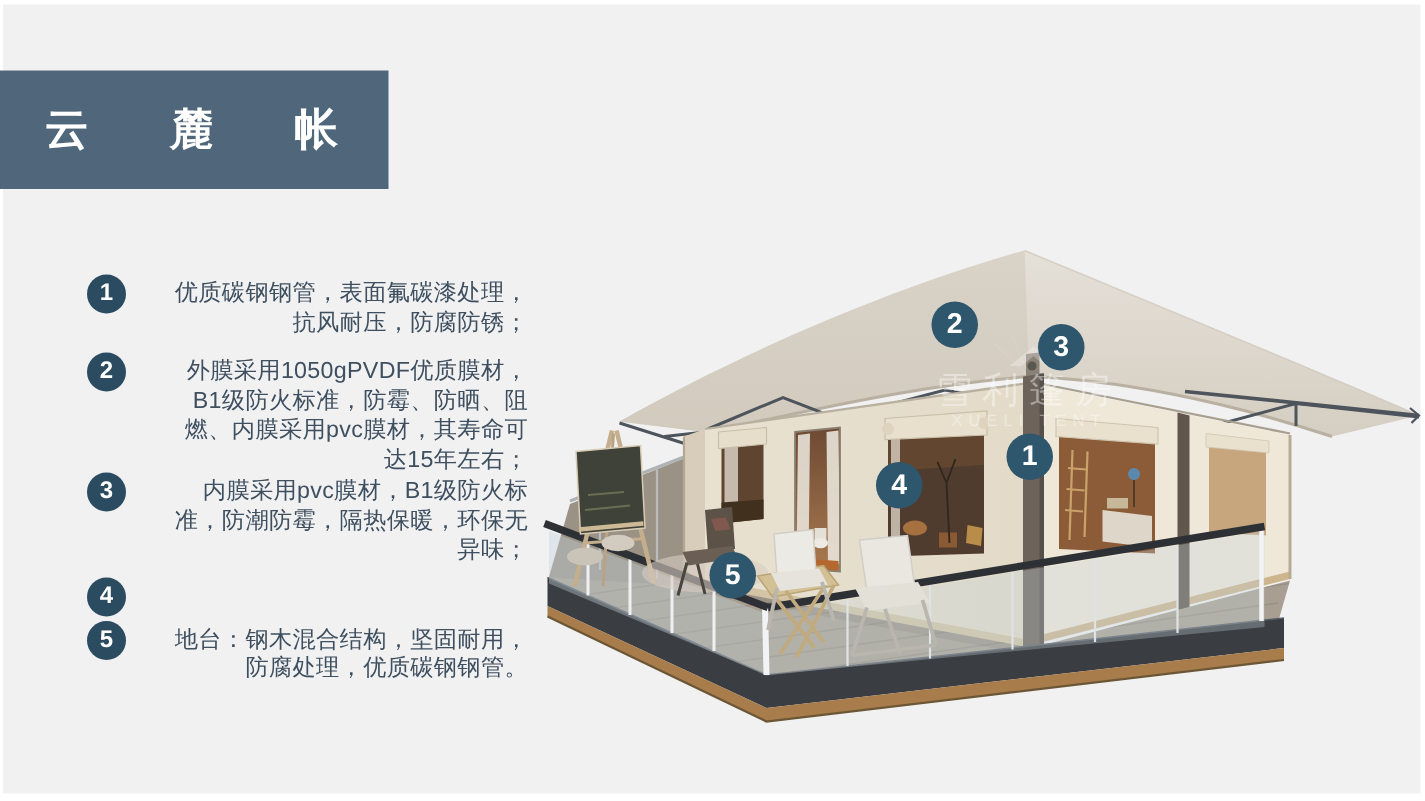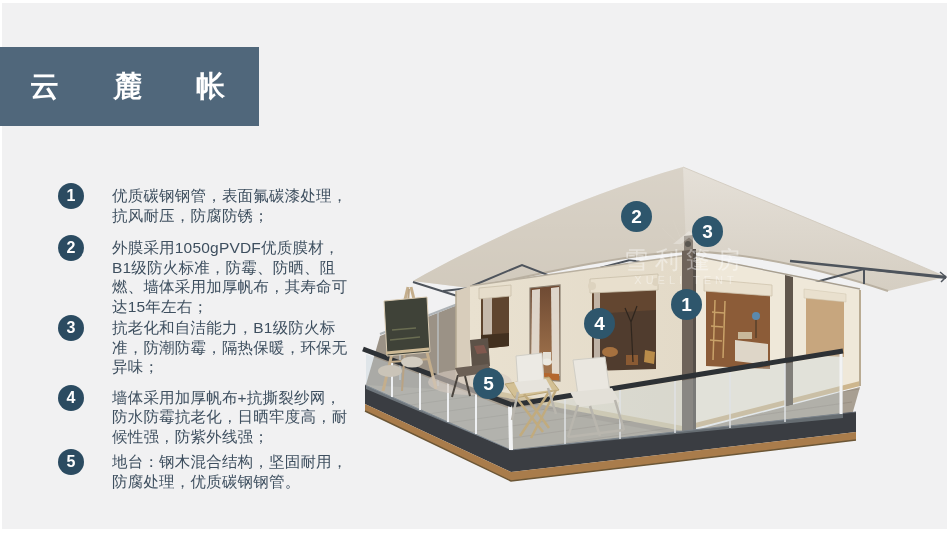--- a/index.html
+++ b/index.html
@@ -24,21 +24,21 @@
   .feature.gap-b{margin-bottom:2px;}
   .feature.gap-c{margin-bottom:11px;}
   .feature.gap-d{margin-bottom:6px;}
   .badge{
     flex:0 0 26px;width:26px;height:26px;border-radius:50%;background:#2b4b61;
     color:#fff;font-size:16px;font-weight:bold;display:flex;align-items:center;
     justify-content:center;margin-top:-3px;
   }
   .feature-text{
     margin-left:28px;width:240px;font-size:15.5px;line-height:19.5px;
-    color:#3e4f5f;font-weight:500;letter-spacing:.2px;
+    color:#3e4f5f;font-weight:500;letter-spacing:.2px;text-align:right;
   }
   
   .tent-svg{position:absolute;left:0;top:0;width:950px;height:534px;}
   
   .marker{
     position:absolute;width:31px;height:31px;border-radius:50%;background:#2e566c;
     color:#fff;display:flex;align-items:center;justify-content:center;
     font-size:19px;font-weight:bold;line-height:1;
   }
   .marker.m1{left:671px;top:289px;}
@@ -57,29 +57,28 @@
     <div class="banner-title">云 麓 帐 篷</div>
   </div>
 
   <div class="features">
     <div class="feature gap-a">
       <div class="badge">1</div>
       <div class="feature-text">优质碳钢钢管，表面氟碳漆处理，抗风耐压，防腐防锈；</div>
     </div>
     <div class="feature gap-b">
       <div class="badge">2</div>
-      <div class="feature-text">外膜采用1050gPVDF优质膜材，B1级防火标准，防霉、防晒、阻燃、墙体采用加厚帆布，其寿命可达15年左右；</div>
+      <div class="feature-text">外膜采用1050gPVDF优质膜材，B1级防火标准，防霉、防晒、阻燃、内膜采用pvc膜材，其寿命可达15年左右；</div>
     </div>
     <div class="feature gap-c">
       <div class="badge">3</div>
-      <div class="feature-text">抗老化和自洁能力，B1级防火标准，防潮防霉，隔热保暖，环保无异味；</div>
+      <div class="feature-text">内膜采用pvc膜材，B1级防火标准，防潮防霉，隔热保暖，环保无异味；</div>
     </div>
     <div class="feature gap-d">
       <div class="badge">4</div>
-      <div class="feature-text">墙体采用加厚帆布+抗撕裂纱网，防水防霉抗老化，日晒牢度高，耐候性强，防紫外线强；</div>
     </div>
     <div class="feature">
       <div class="badge">5</div>
       <div class="feature-text">地台：钢木混合结构，坚固耐用，防腐处理，优质碳钢钢管。</div>
     </div>
   </div>
 
   <svg class="tent-svg" viewBox="0 0 950 534">
     <defs>
       <linearGradient id="roofG" x1="0" y1="0" x2="0" y2="1">

